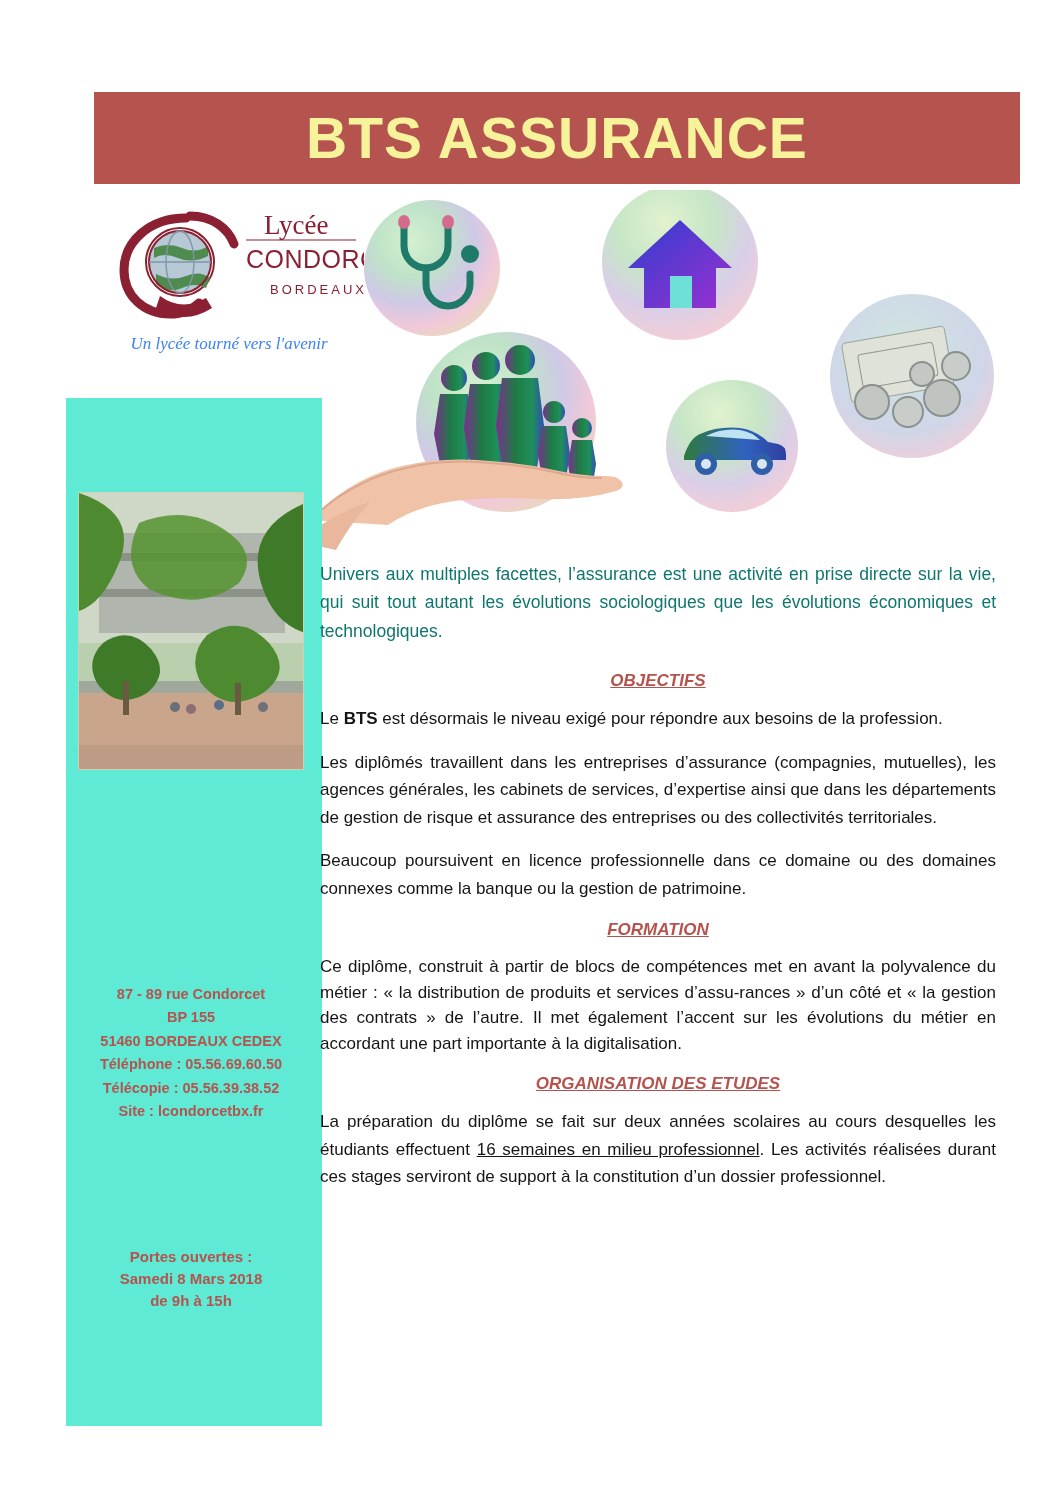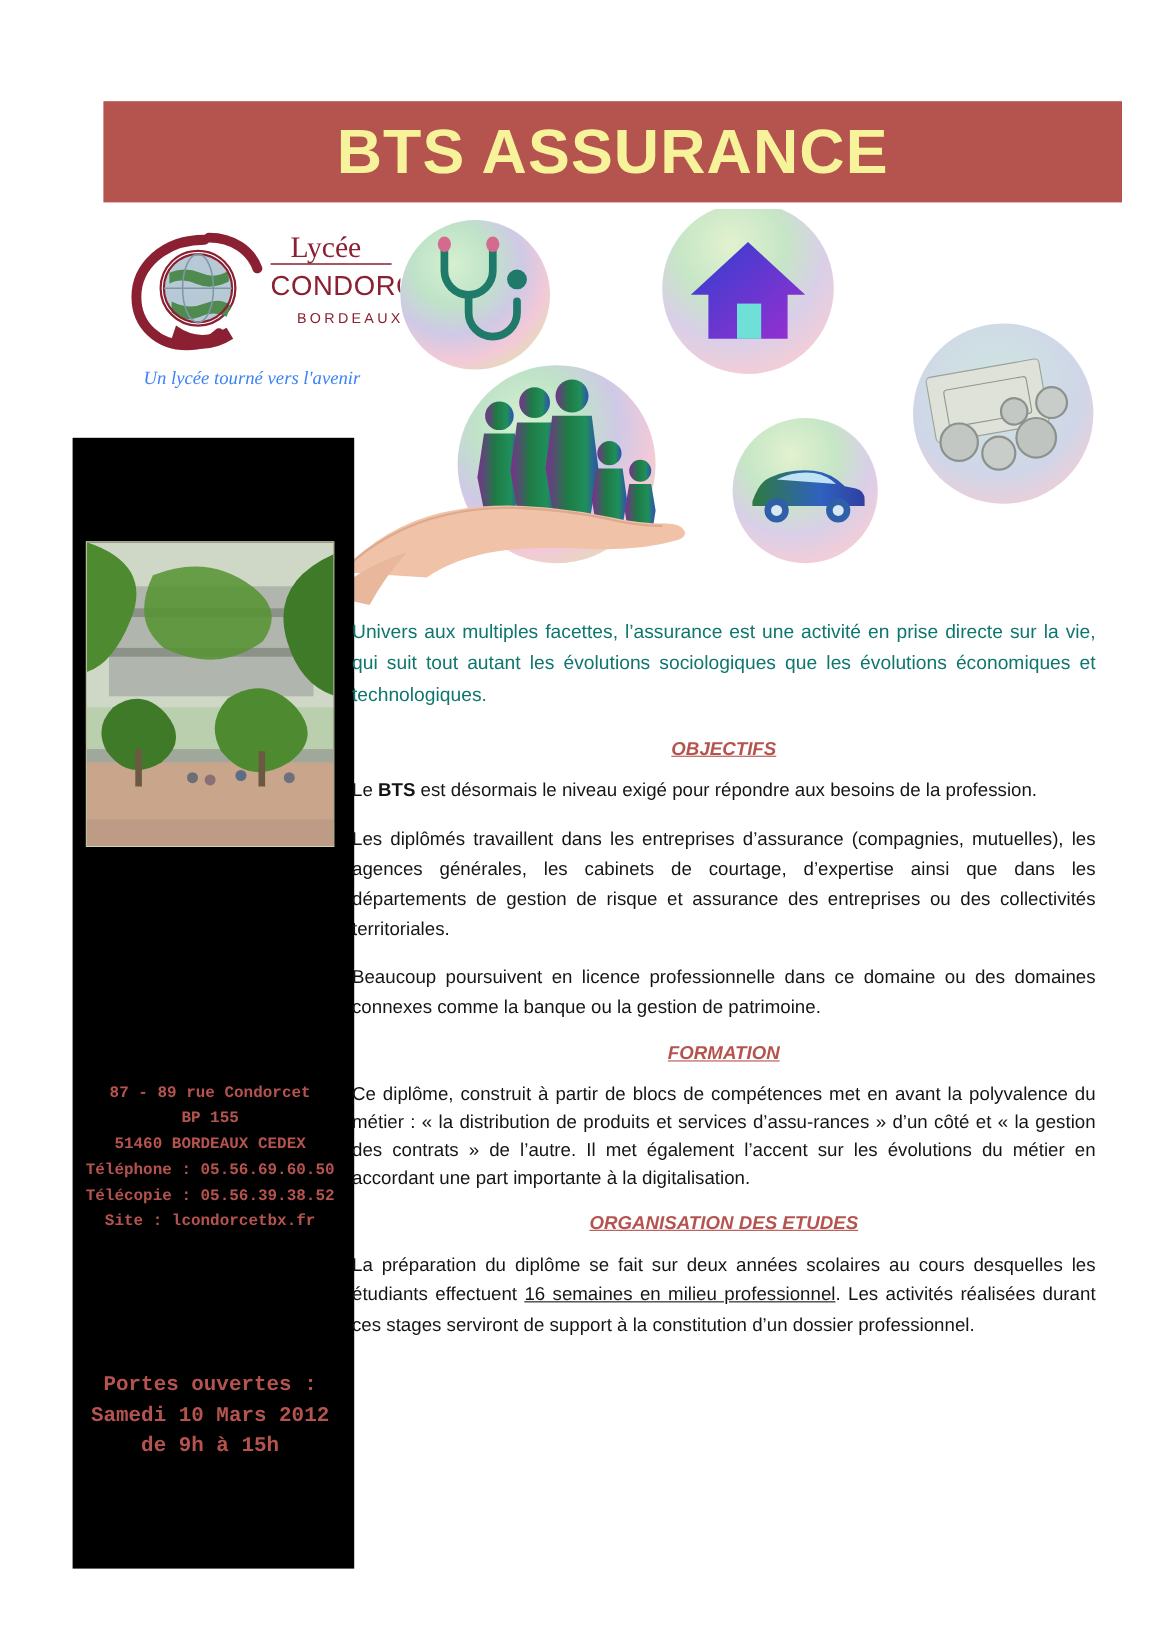--- a/index.html
+++ b/index.html
@@ -53,22 +53,21 @@
     position: absolute;
     left: 300px; top: 190px;
     width: 700px; height: 380px;
   }
 
   
   .sidebar {
     position: absolute;
     left: 66px; top: 398px;
     width: 256px; height: 1028px;
-    background: #000000;
-    font-family: Liberation Mono, monospace;
+    background: #5eead4;
   }
   .sidebar-photo {
     position: absolute;
     left: 12px; top: 94px;
     width: 226px; height: 278px;
     overflow: hidden;
     border: 1px solid #cdd3b0;
   }
   .sidebar-address {
     position: absolute;
@@ -79,21 +78,21 @@
     color: #b5534f;
     line-height: 1.62;
     font-weight: bold;
   }
   .sidebar-address .line { display: block; }
   .sidebar-open {
     position: absolute;
     left: 0; top: 848px;
     width: 250px;
     text-align: center;
-    font-size: 19px;
+    font-size: 15px;
     color: #b5534f;
     font-weight: bold;
     line-height: 1.45;
   }
   .sidebar-open .line { display: block; }
 
   
   .content {
     position: absolute;
     left: 320px; top: 560px;
@@ -297,34 +296,34 @@
     <span class="line">87 - 89  rue Condorcet</span>
     <span class="line">BP 155</span>
     <span class="line">51460 BORDEAUX CEDEX</span>
     <span class="line">Téléphone : 05.56.69.60.50</span>
     <span class="line">Télécopie : 05.56.39.38.52</span>
     <span class="line">Site : lcondorcetbx.fr</span>
   </div>
 
   <div class="sidebar-open">
     <span class="line">Portes ouvertes :</span>
-    <span class="line">Samedi 10 Mars 2012</span>
+    <span class="line">Samedi 8 Mars 2018</span>
     <span class="line">de 9h à 15h</span>
   </div>
 </div>
 
 <div class="content">
 
   <p class="intro">Univers aux multiples facettes, l’assurance est une activité en prise  directe sur la vie, qui suit tout autant les évolutions sociologiques que les évolutions économiques et technologiques.</p>
 
   <div class="section-head">OBJECTIFS</div>
   <p class="body">
     <span>Le <span class="b">BTS</span> est désormais le niveau exigé pour répondre aux besoins de la profession.</span>
   </p>
-  <p class="body">Les diplômés travaillent dans les entreprises d’assurance (compagnies, mutuelles), les agences générales, les cabinets de courtage, d’expertise ainsi que dans les départements de gestion de risque et assurance des entreprises ou des collectivités territoriales.</p>
+  <p class="body">Les diplômés travaillent dans les entreprises d’assurance (compagnies, mutuelles), les agences générales, les cabinets de services, d’expertise ainsi que dans les départements de gestion de risque et assurance des entreprises ou des collectivités territoriales.</p>
   <p class="body">Beaucoup poursuivent en licence professionnelle dans ce domaine ou des domaines connexes comme la banque ou la gestion de patrimoine.</p>
 
   <div class="section-head">FORMATION</div>
   <p class="body tight">Ce diplôme, construit à partir de blocs de compétences met en avant la polyvalence du métier :  « la distribution de produits et services d’assu-rances » d’un côté et « la gestion des contrats » de l’autre. Il met également l’accent sur les évolutions du métier en accordant une part importante à la digitalisation.</p>
 
   <div class="section-head">ORGANISATION DES ETUDES</div>
   <p class="body">La préparation du diplôme se fait sur deux années scolaires au cours desquelles les étudiants effectuent <span class="u">16 semaines en milieu professionnel</span>. Les activités réalisées durant ces stages serviront de support à la constitution d’un dossier professionnel.</p>
 </div>
 
 </body></html>

